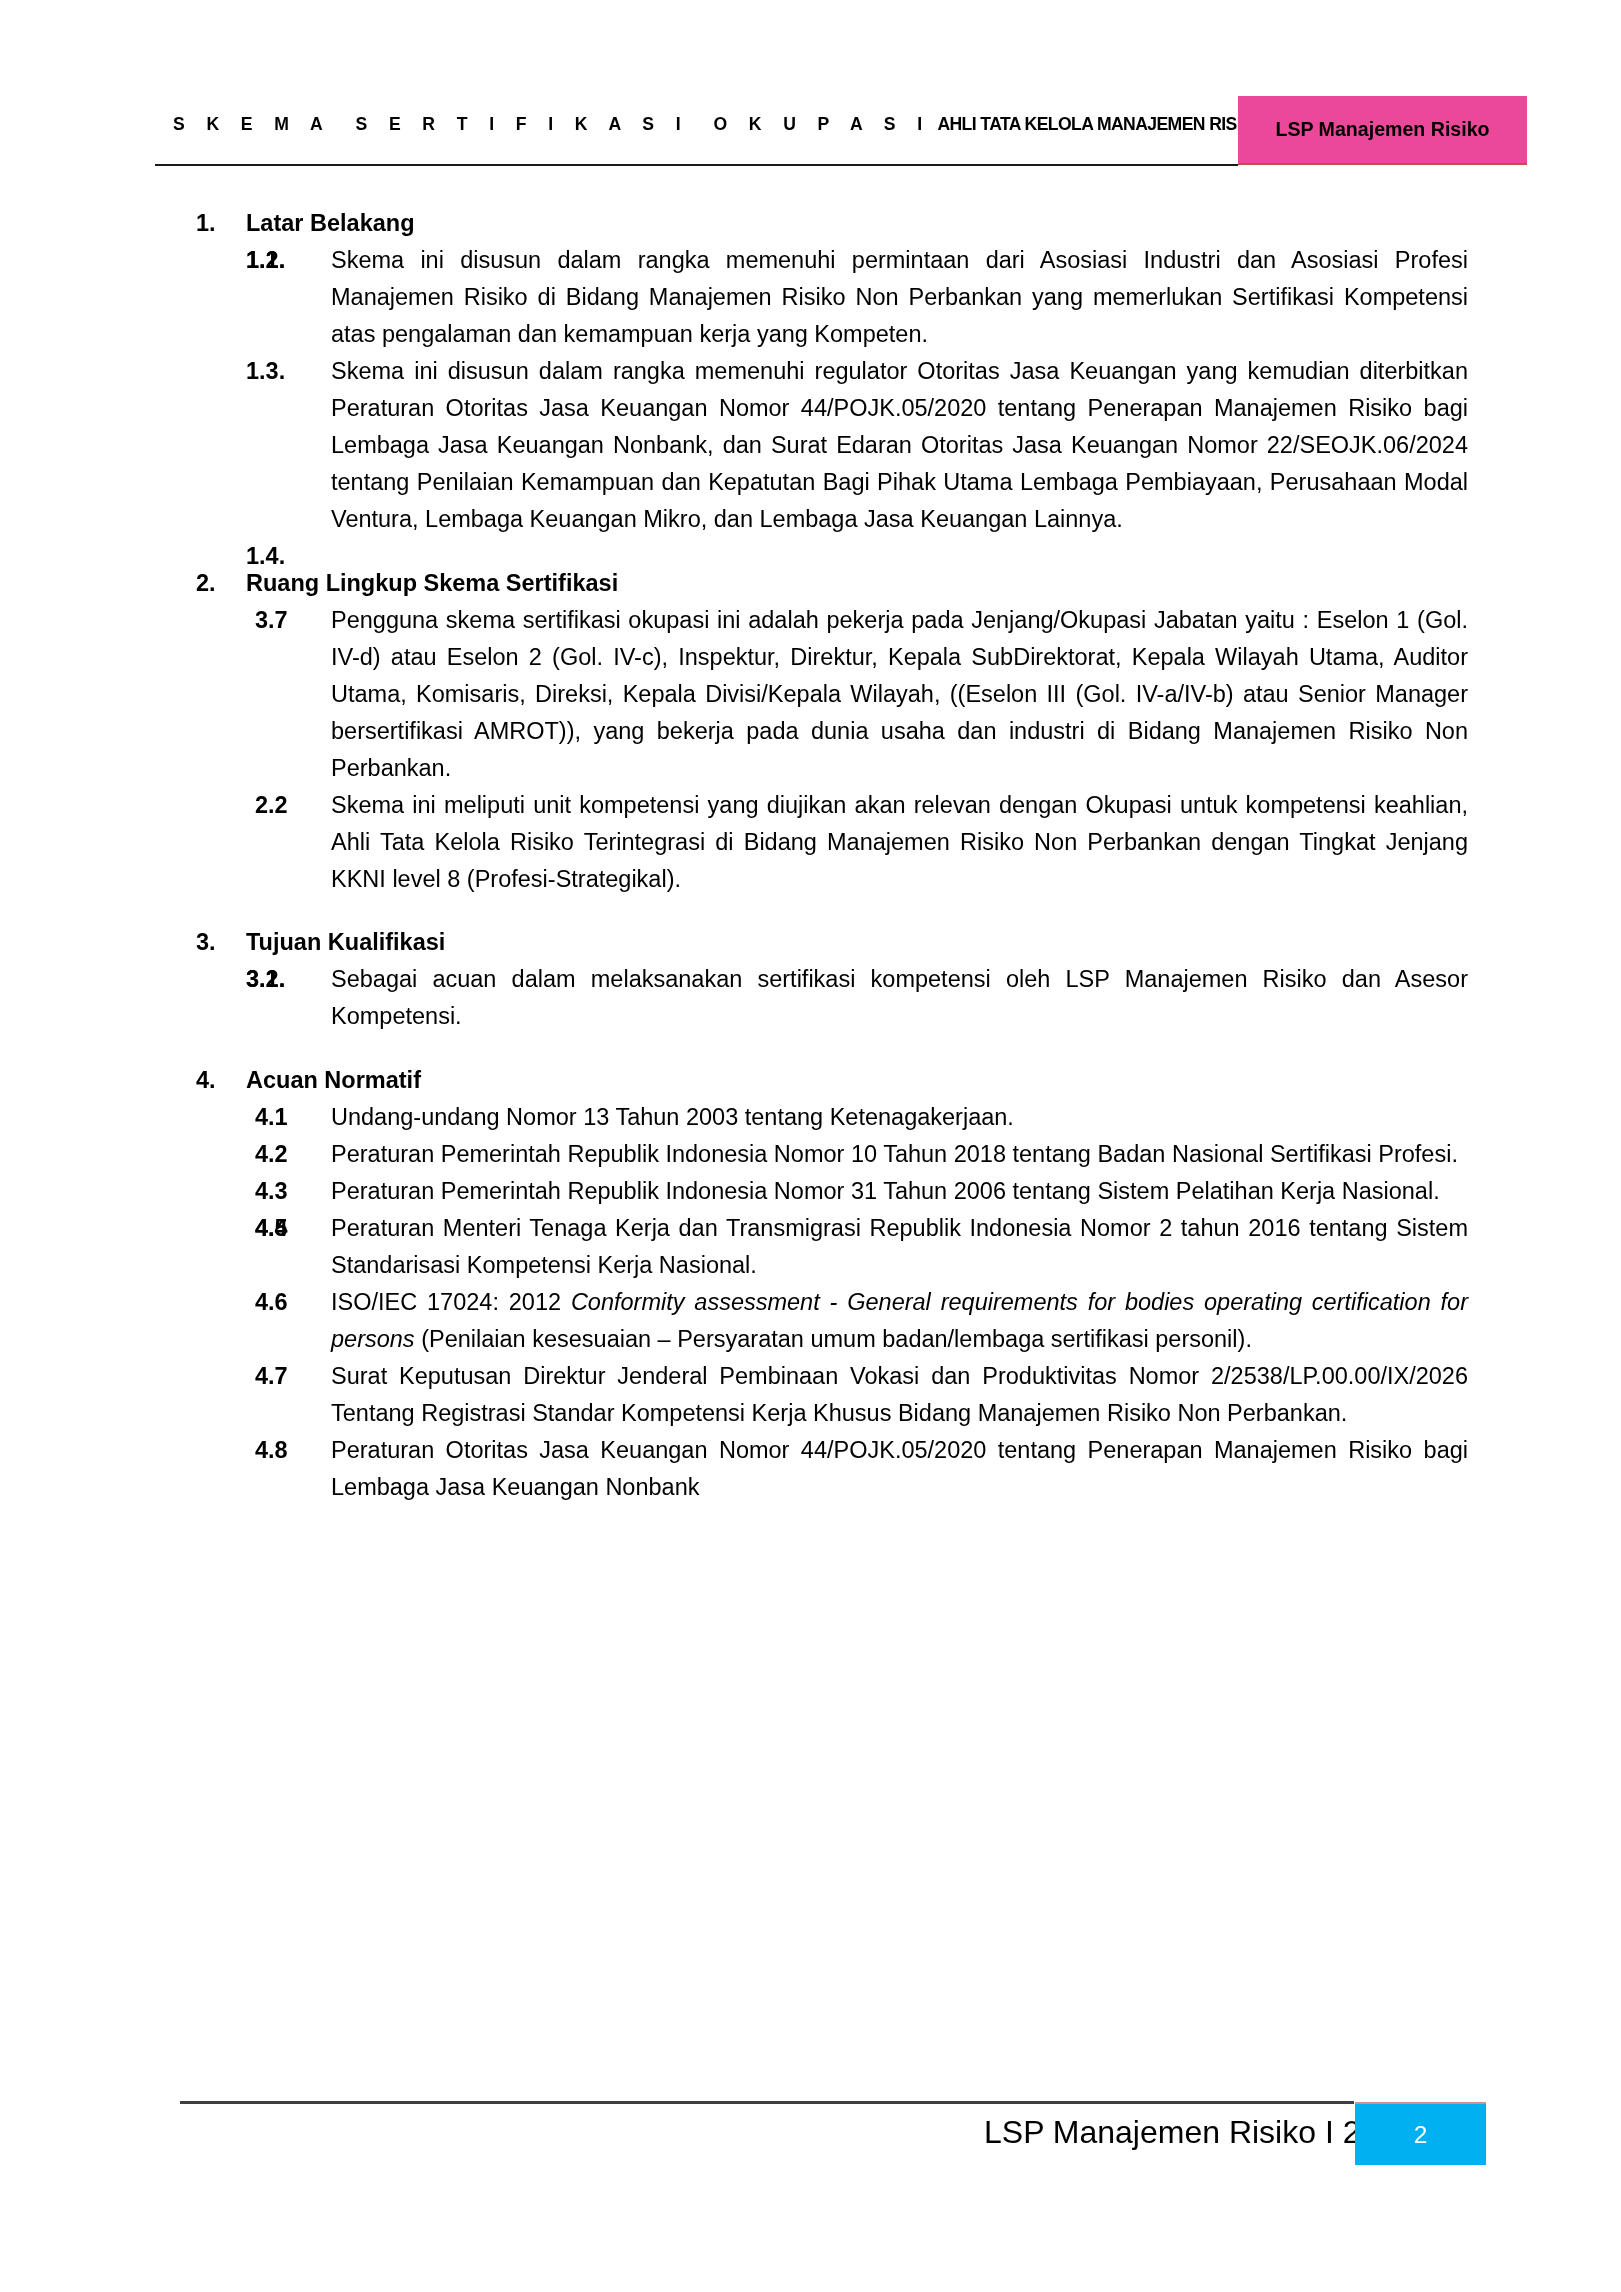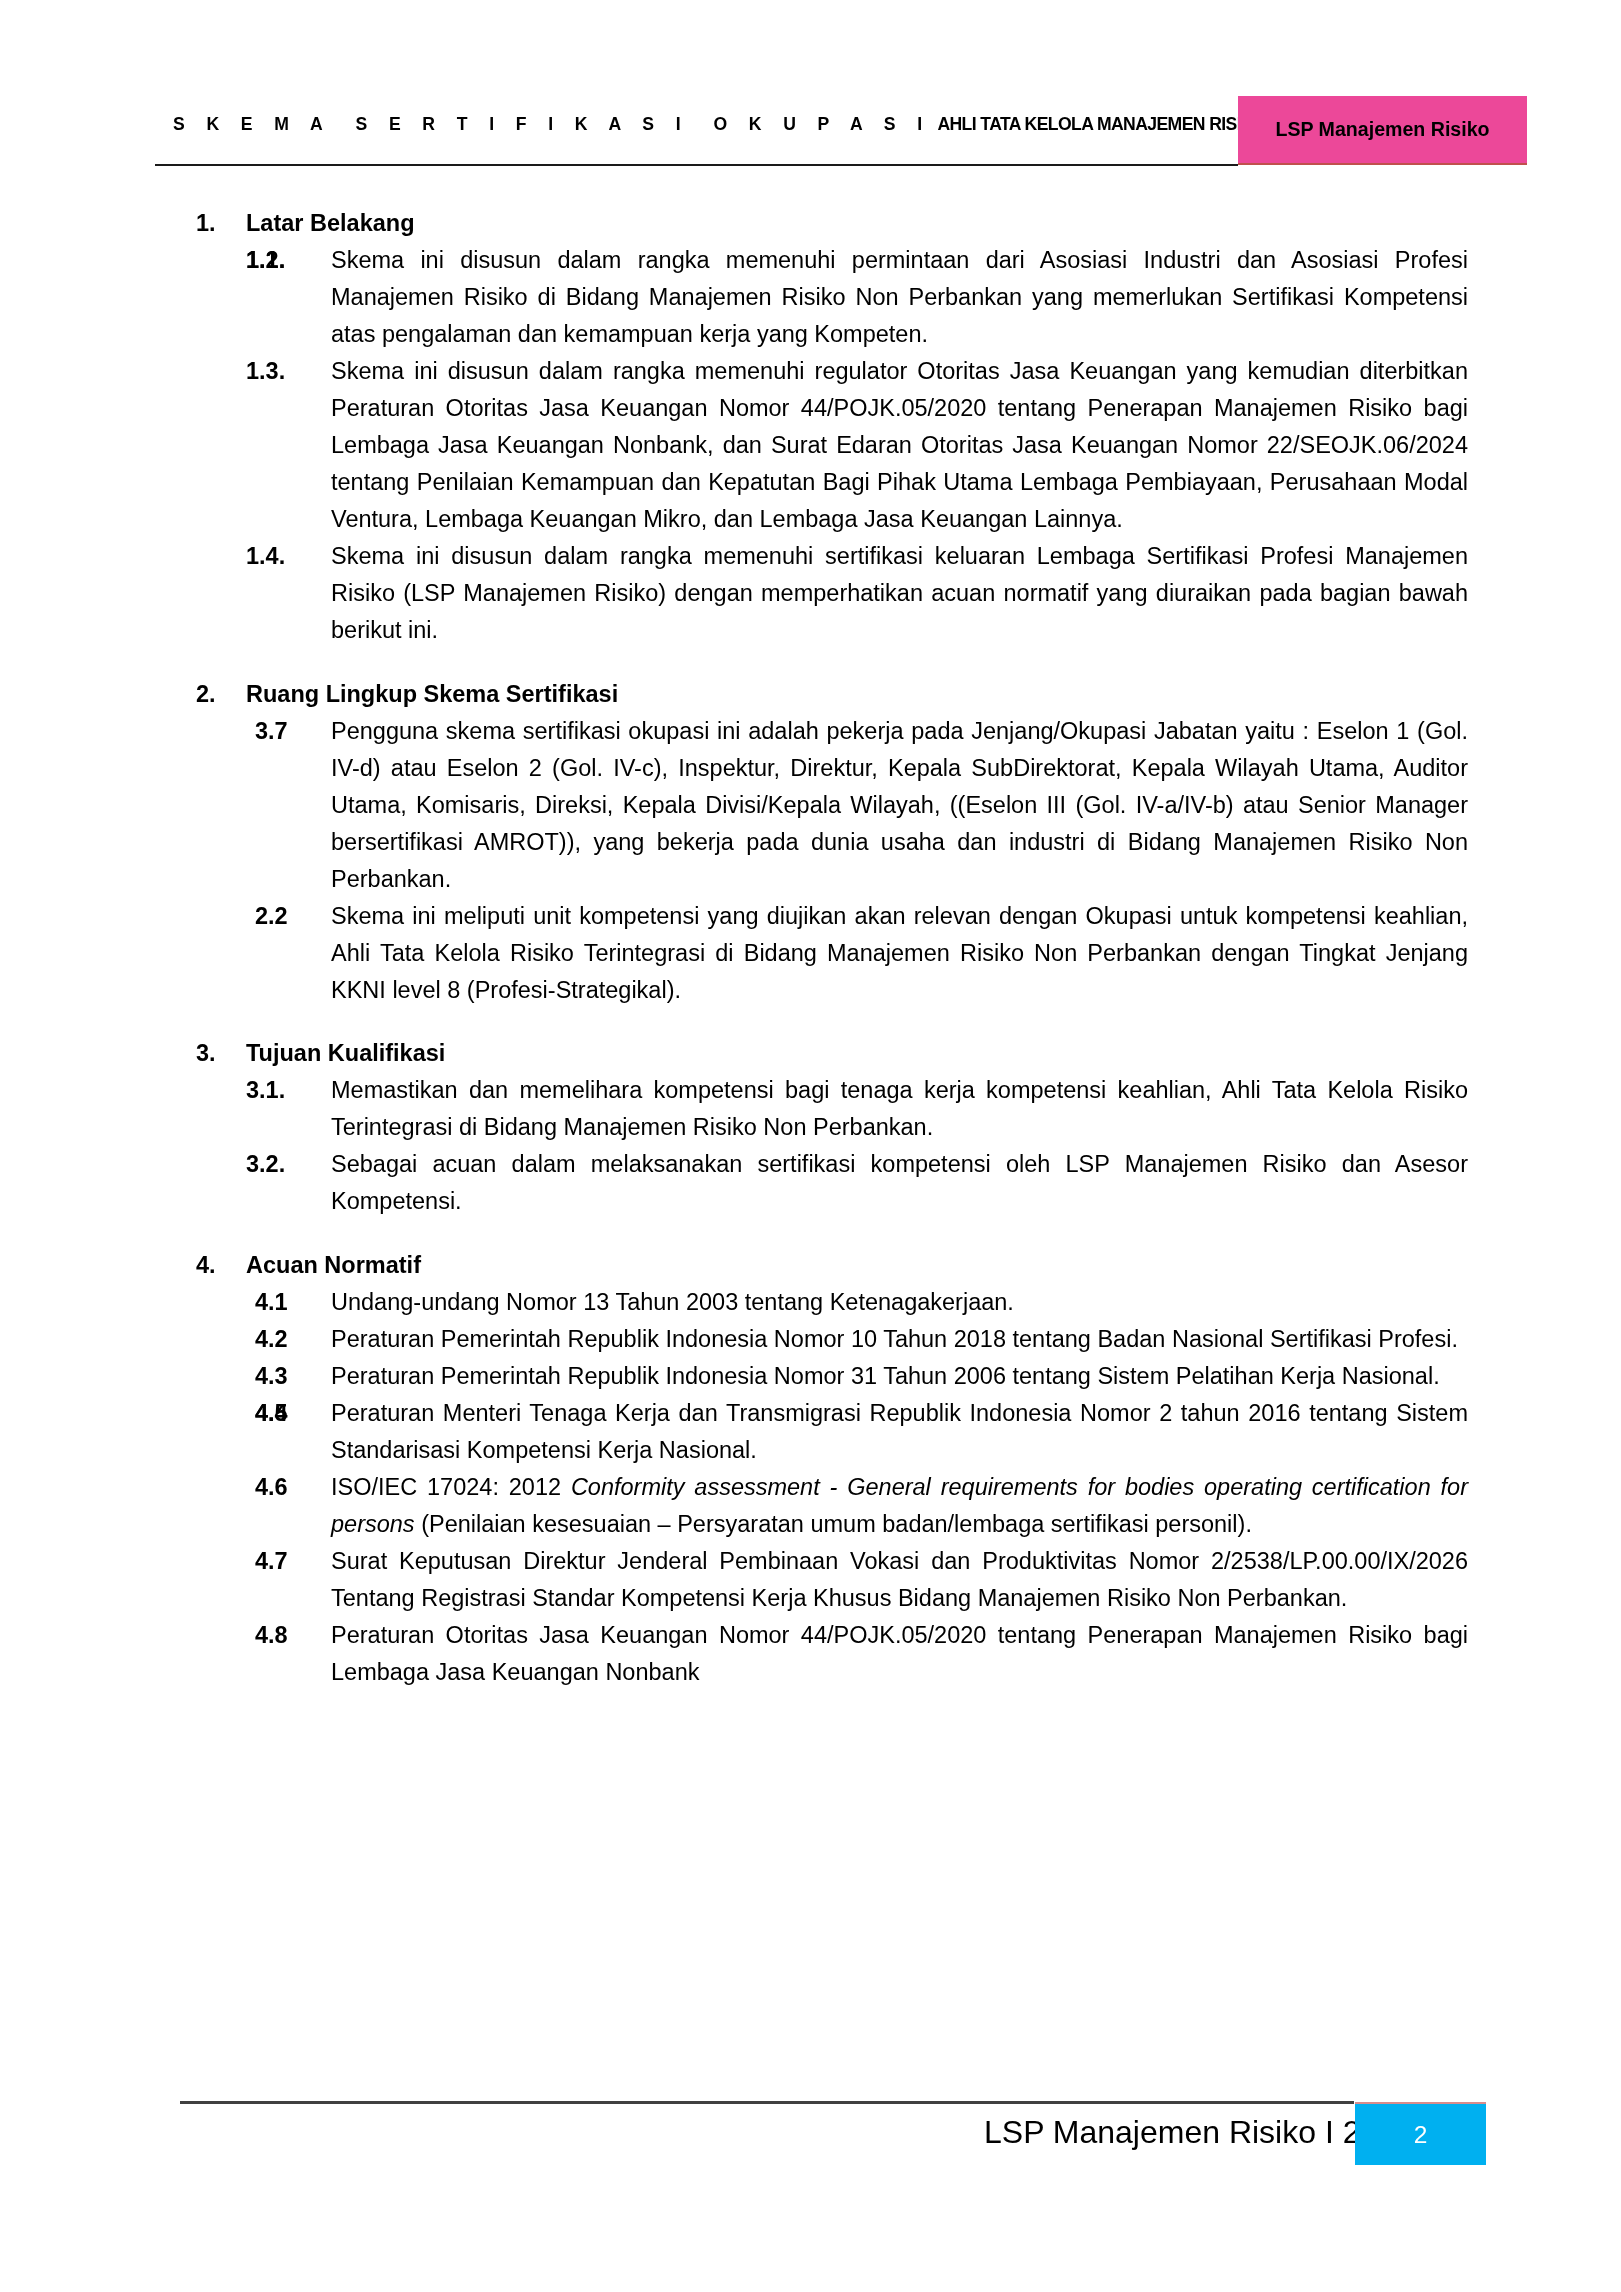--- a/index.html
+++ b/index.html
@@ -82,21 +82,20 @@
     <div class="item">
       <span class="item-num">1.2.</span>
       <div class="item-text">Skema ini disusun dalam rangka memenuhi permintaan dari Asosiasi Industri dan Asosiasi Profesi Manajemen Risiko di Bidang Manajemen Risiko Non Perbankan yang memerlukan Sertifikasi Kompetensi atas pengalaman dan kemampuan kerja yang Kompeten.</div>
     </div>
     <div class="item">
       <span class="item-num">1.3.</span>
       <div class="item-text">Skema ini disusun dalam rangka memenuhi regulator Otoritas Jasa Keuangan yang kemudian diterbitkan Peraturan Otoritas Jasa Keuangan Nomor 44/POJK.05/2020 tentang Penerapan Manajemen Risiko bagi Lembaga Jasa Keuangan Nonbank, dan Surat Edaran Otoritas Jasa Keuangan Nomor 22/SEOJK.06/2024 tentang Penilaian Kemampuan dan Kepatutan Bagi Pihak Utama Lembaga Pembiayaan, Perusahaan Modal Ventura, Lembaga Keuangan Mikro, dan Lembaga Jasa Keuangan Lainnya.</div>
     </div>
     <div class="item">
       <span class="item-num">1.4.</span>
-      <div class="item-text">Skema ini disusun dalam rangka memenuhi sertifikasi keluaran Lembaga Sertifikasi Profesi Manajemen Risiko (LSP Manajemen Risiko) dengan memperhatikan acuan normatif yang diuraikan pada bagian bawah berikut ini.</div>
     </div>
   </div>
 
   <div class="section">
     <div class="sec-head">
       <span class="sec-num">2.</span>
       <span class="sec-title">Ruang Lingkup Skema Sertifikasi</span>
     </div>
     <div class="item">
       <span class="item-num alt">3.7</span>
@@ -108,21 +107,20 @@
     </div>
   </div>
 
   <div class="section">
     <div class="sec-head">
       <span class="sec-num">3.</span>
       <span class="sec-title">Tujuan Kualifikasi</span>
     </div>
     <div class="item">
       <span class="item-num">3.1.</span>
-      <div class="item-text">Memastikan dan memelihara kompetensi bagi tenaga kerja kompetensi keahlian, Ahli Tata Kelola Risiko Terintegrasi di Bidang Manajemen Risiko Non Perbankan.</div>
     </div>
     <div class="item">
       <span class="item-num">3.2.</span>
       <div class="item-text">Sebagai acuan dalam melaksanakan sertifikasi kompetensi oleh LSP Manajemen Risiko dan Asesor Kompetensi.</div>
     </div>
   </div>
 
   <div class="section">
     <div class="sec-head">
       <span class="sec-num">4.</span>

